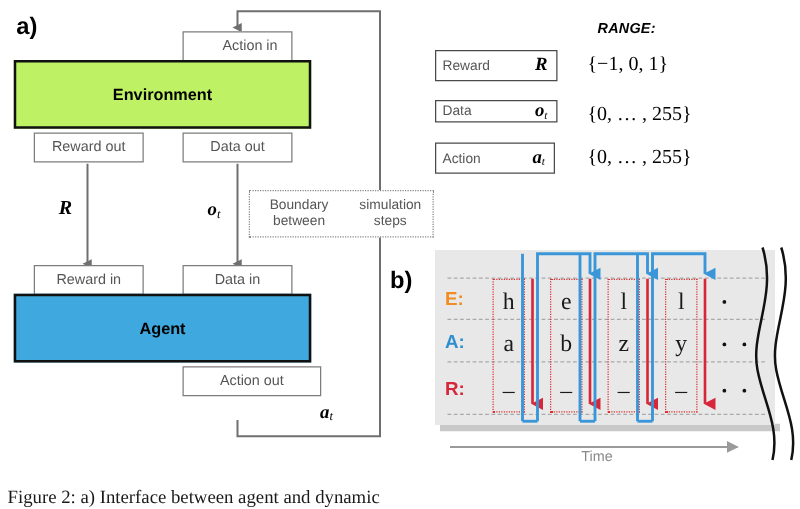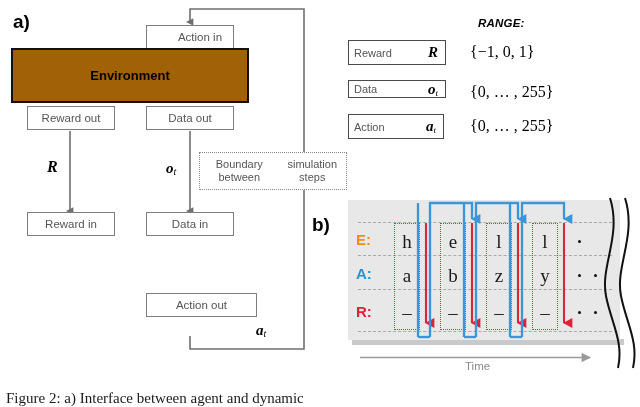--- a/index.html
+++ b/index.html
@@ -207,21 +207,21 @@
 
     <path d="M 70,131 L 70,211" fill="none" stroke="#6f6f6f" stroke-width="1.6" marker-end="url(#arrowGray)"></path>
 
     <path d="M 190,131 L 190,211" fill="none" stroke="#6f6f6f" stroke-width="1.6" marker-end="url(#arrowGray)"></path>
   </svg>
 
   <div class="abs portbox" style="left:146px; top:25px; width:88px; height:24px;padding-left:20px;">
     <span>Action in</span>
   </div>
 
-  <div class="abs mainbox" style="left:11px; top:48px; width:238px; height:55px; background:#a16207;">
+  <div class="abs mainbox" style="left:11px; top:48px; width:238px; height:55px; background:#bef264;">
     <span>Environment</span>
   </div>
 
   <div class="abs portbox" style="left:27px; top:106px; width:88px; height:24px;">
     <span>Reward out</span>
   </div>
 
   <div class="abs portbox" style="left:146px; top:106px; width:88px; height:24px;">
     <span>Data out</span>
   </div>
@@ -240,20 +240,23 @@
   </div>
 
   <div class="abs portbox" style="left:27px; top:212px; width:88px; height:24px;">
     <span>Reward in</span>
   </div>
 
   <div class="abs portbox" style="left:146px; top:212px; width:88px; height:24px;">
     <span>Data in</span>
   </div>
 
+  <div class="abs mainbox" style="left:11px; top:235px; width:238px; height:55px; background:#3FA8DE;">
+    <span>Agent</span>
+  </div>
 
   <div class="abs portbox" style="left:146px; top:293px; width:111px; height:24px;">
     <span>Action out</span>
   </div>
 
   <div class="abs mathlabel" style="left:256px; top:322px; font-size:15px;">
     <span>a</span><sub>t</sub>
   </div>
 
   <div class="abs range-title" style="left:478px; top:17px;">RANGE:</div>

